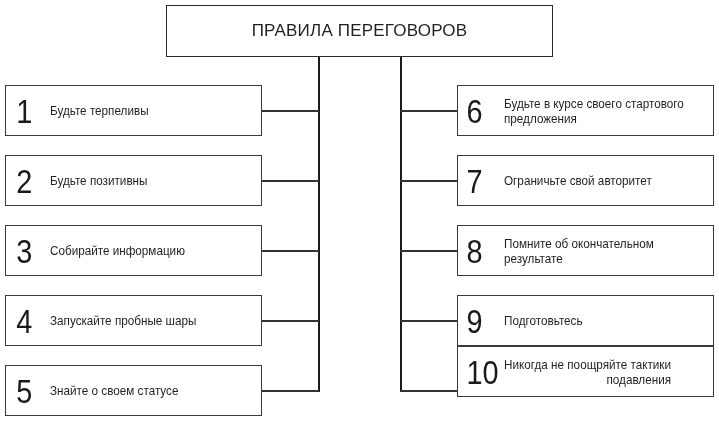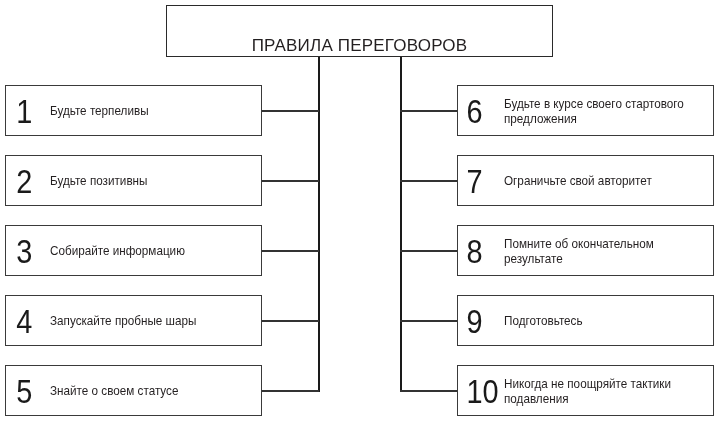--- a/index.html
+++ b/index.html
@@ -3,21 +3,21 @@
 <meta charset="utf-8">
 <style>
   html, body { margin: 0; padding: 0; }
   body {
     width: 719px; height: 422px; background: #ffffff; position: relative; overflow: hidden;
     font-family: "Liberation Sans", sans-serif; color: #231f20;
   }
   .title-box {
     position: absolute; left: 166px; top: 5px; width: 385px; height: 50px;
     border: 1.5px solid #2a2a2a; box-sizing: content-box;
-    display: flex; align-items: flex-end; justify-content: center;
+    display: flex; align-items: center; justify-content: center;
     font-size: 17px; letter-spacing: 0.2px; color: #231f20;
   }
   .vline { position: absolute; width: 1.5px; background: #1a1a1a; }
   .hline { position: absolute; height: 1.5px; background: #333; }
   .box {
     position: absolute; width: 255px; height: 49px;
     border: 1.5px solid #3a3a3a; background: #fff;
     display: flex; align-items: center;
   }
   .box.left { left: 5px; }
@@ -91,19 +91,19 @@
   <span class="num">8</span>
   <span class="label">
     <span>Помните об окончательном</span><br>
     <span>результате</span>
   </span>
 </div>
 <div class="box right" style="top:295px;">
   <span class="num">9</span>
   <span class="label">Подготовьтесь</span>
 </div>
-<div class="box right" style="top:365px;">
+<div class="box right" style="top:346px;text-align:right;">
   <span class="num">10</span>
   <span class="label">
     <span>Никогда не поощряйте тактики</span><br>
     <span>подавления</span>
   </span>
 </div>
 
 </body></html>

